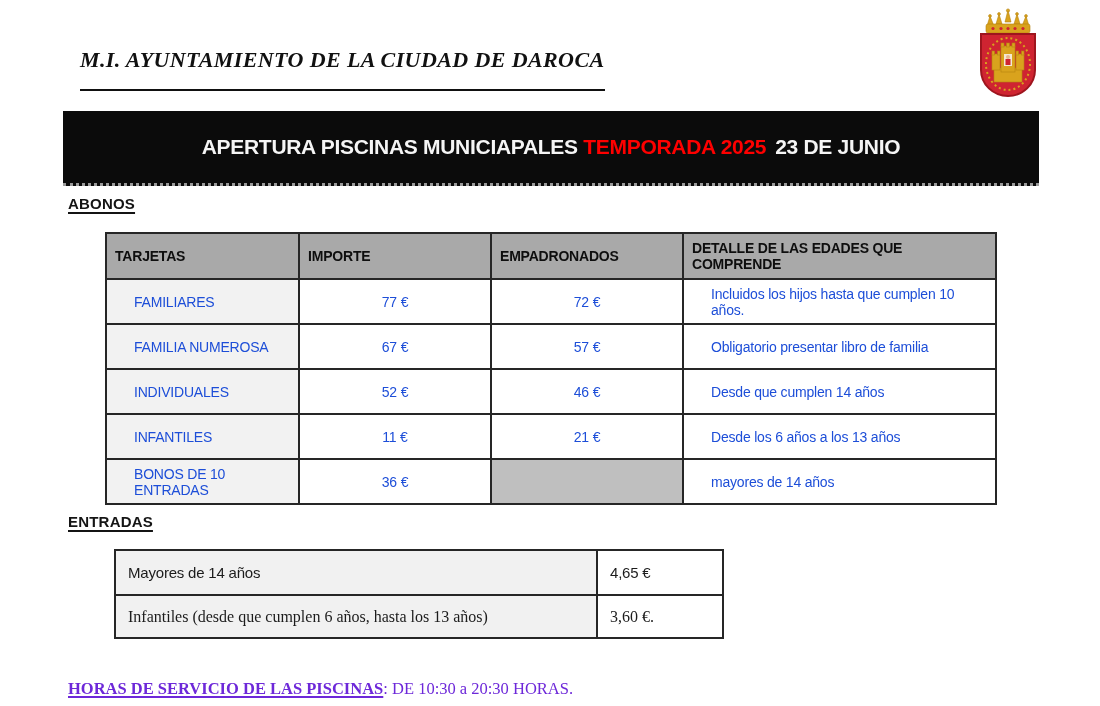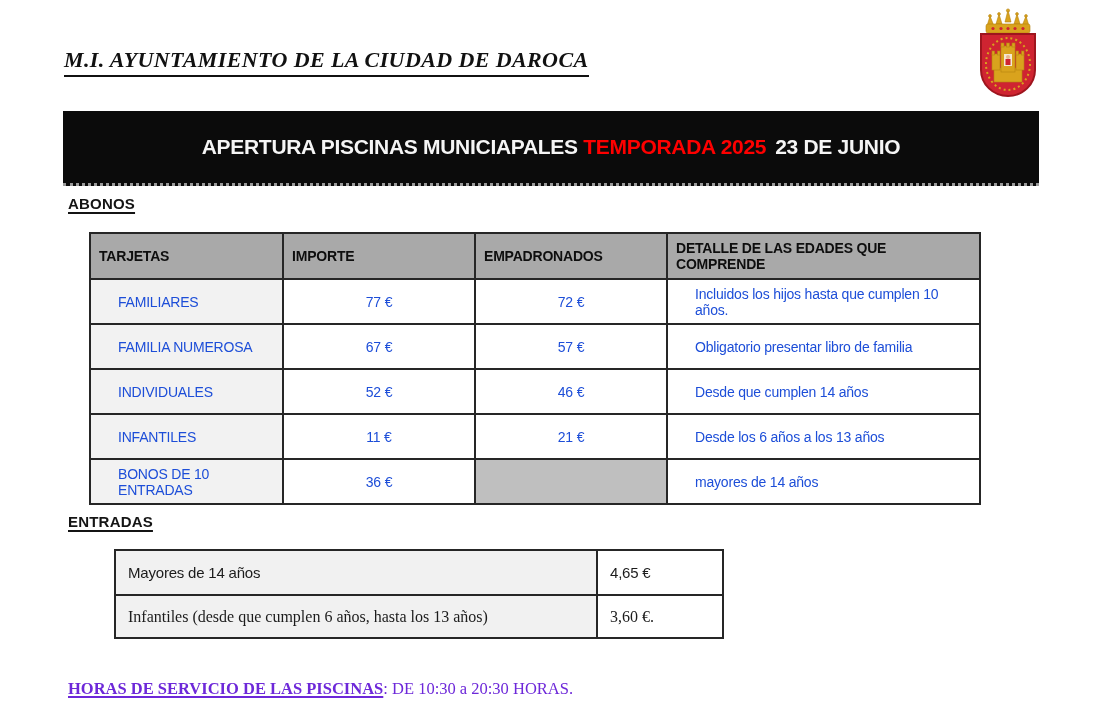--- a/index.html
+++ b/index.html
@@ -1,27 +1,27 @@
 <!DOCTYPE html>
 <html><head>
 <meta charset="utf-8">
 <style>
   * { margin: 0; padding: 0; box-sizing: border-box; }
   html, body { width: 1100px; height: 706px; background: #ffffff; overflow: hidden; }
   body { position: relative; font-family: "Liberation Sans", sans-serif; color: #1a1a1a; }
 
   
   .doc-title {
-    position: absolute; left: 64px; top: 47px;
+    position: absolute; left: 80px; top: 47px;
     font-family: "Liberation Serif", serif;
     font-style: italic; font-weight: bold;
     font-size: 22px; letter-spacing: 0.4px;
     color: #111;
     border-bottom: 2.5px solid #111;
-    padding-bottom: 2px;
+    padding-bottom: 16px;
     white-space: nowrap;
   }
   .crest {
     position: absolute; left: 977px; top: 8px; width: 62px; height: 93px;
   }
 
   
   .banner {
     position: absolute; left: 63px; top: 111px; width: 976px; height: 75px;
     background: #0b0b0b;
@@ -44,21 +44,21 @@
     text-underline-offset: 3px;
     text-decoration-thickness: 2px;
   }
   #abonos-heading { top: 195px; }
   #entradas-heading { top: 513px; }
 
   
   table { border-collapse: collapse; table-layout: fixed; }
   td, th { border: 2px solid #262626; overflow: hidden; }
 
-  .abonos-table { position: absolute; left: 89px; top: 232px; width: 890px; }
+  .abonos-table { position: absolute; left: 105px; top: 232px; width: 890px; }
   .abonos-table th {
     height: 46px; background: #a9a9a9;
     font-size: 14px; font-weight: bold; letter-spacing: -0.2px;
     text-align: left; padding: 0 8px; color: #0e0e0e;
   }
   .abonos-table td {
     height: 45px; font-size: 14px; letter-spacing: -0.2px;
     padding: 0 27px; vertical-align: middle; color: #1d4ed8;
     background: #ffffff;
   }

